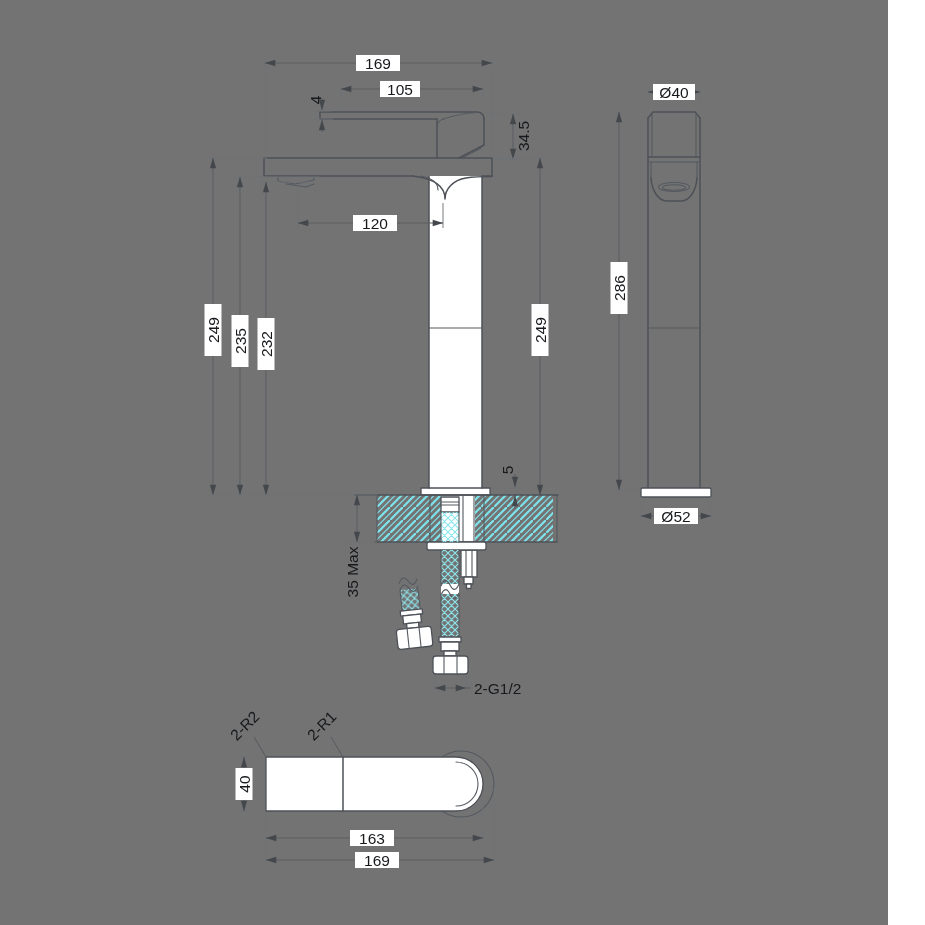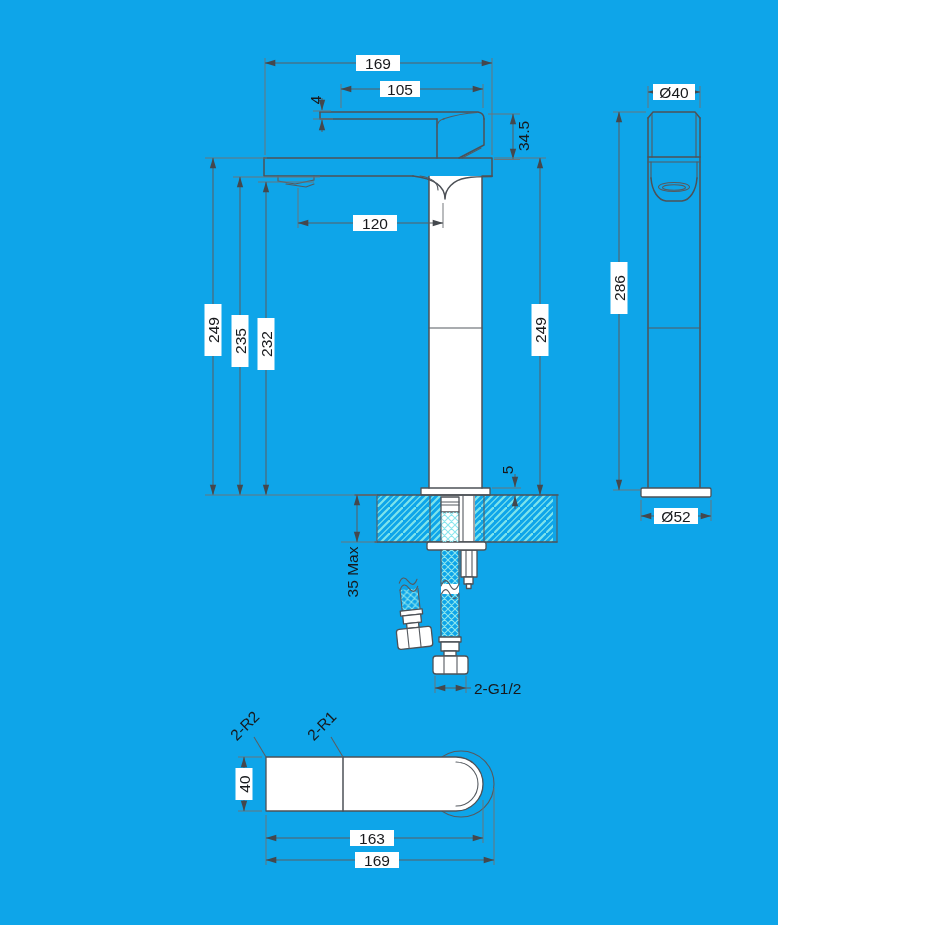--- a/index.html
+++ b/index.html
@@ -1,16 +1,16 @@
 <!DOCTYPE html>
 <html><head>
 <meta charset="utf-8">
 <style>
   html,body{margin:0;padding:0;background:#ffffff;}
-  .stage{position:relative;width:778px;height:925px;background:#0ea5e9;overflow:hidden;
+  .stage{position:relative;width:888px;height:925px;background:#737373;overflow:hidden;
          font-family:"Liberation Sans", sans-serif;}
   svg{display:block}
   .obj{stroke:#4d5157;stroke-width:1.5;fill:none;stroke-linecap:round;stroke-linejoin:round}
   .obj2{stroke:#555a60;stroke-width:1.1;fill:none;stroke-linecap:round}
   .wfill{fill:#ffffff;stroke:none}
   .wout{fill:#ffffff;stroke:#4d5157;stroke-width:1.3;stroke-linejoin:round}
   .ext{stroke:#6e7277;stroke-width:0.95;fill:none}
   .dim{stroke:#5a5e63;stroke-width:1.05;fill:none;marker-start:url(#aS);marker-end:url(#aE)}
   .dimE{stroke:#5a5e63;stroke-width:1.05;fill:none;marker-end:url(#aE)}
   .ldr{stroke:#5a5e63;stroke-width:1.05;fill:none}

